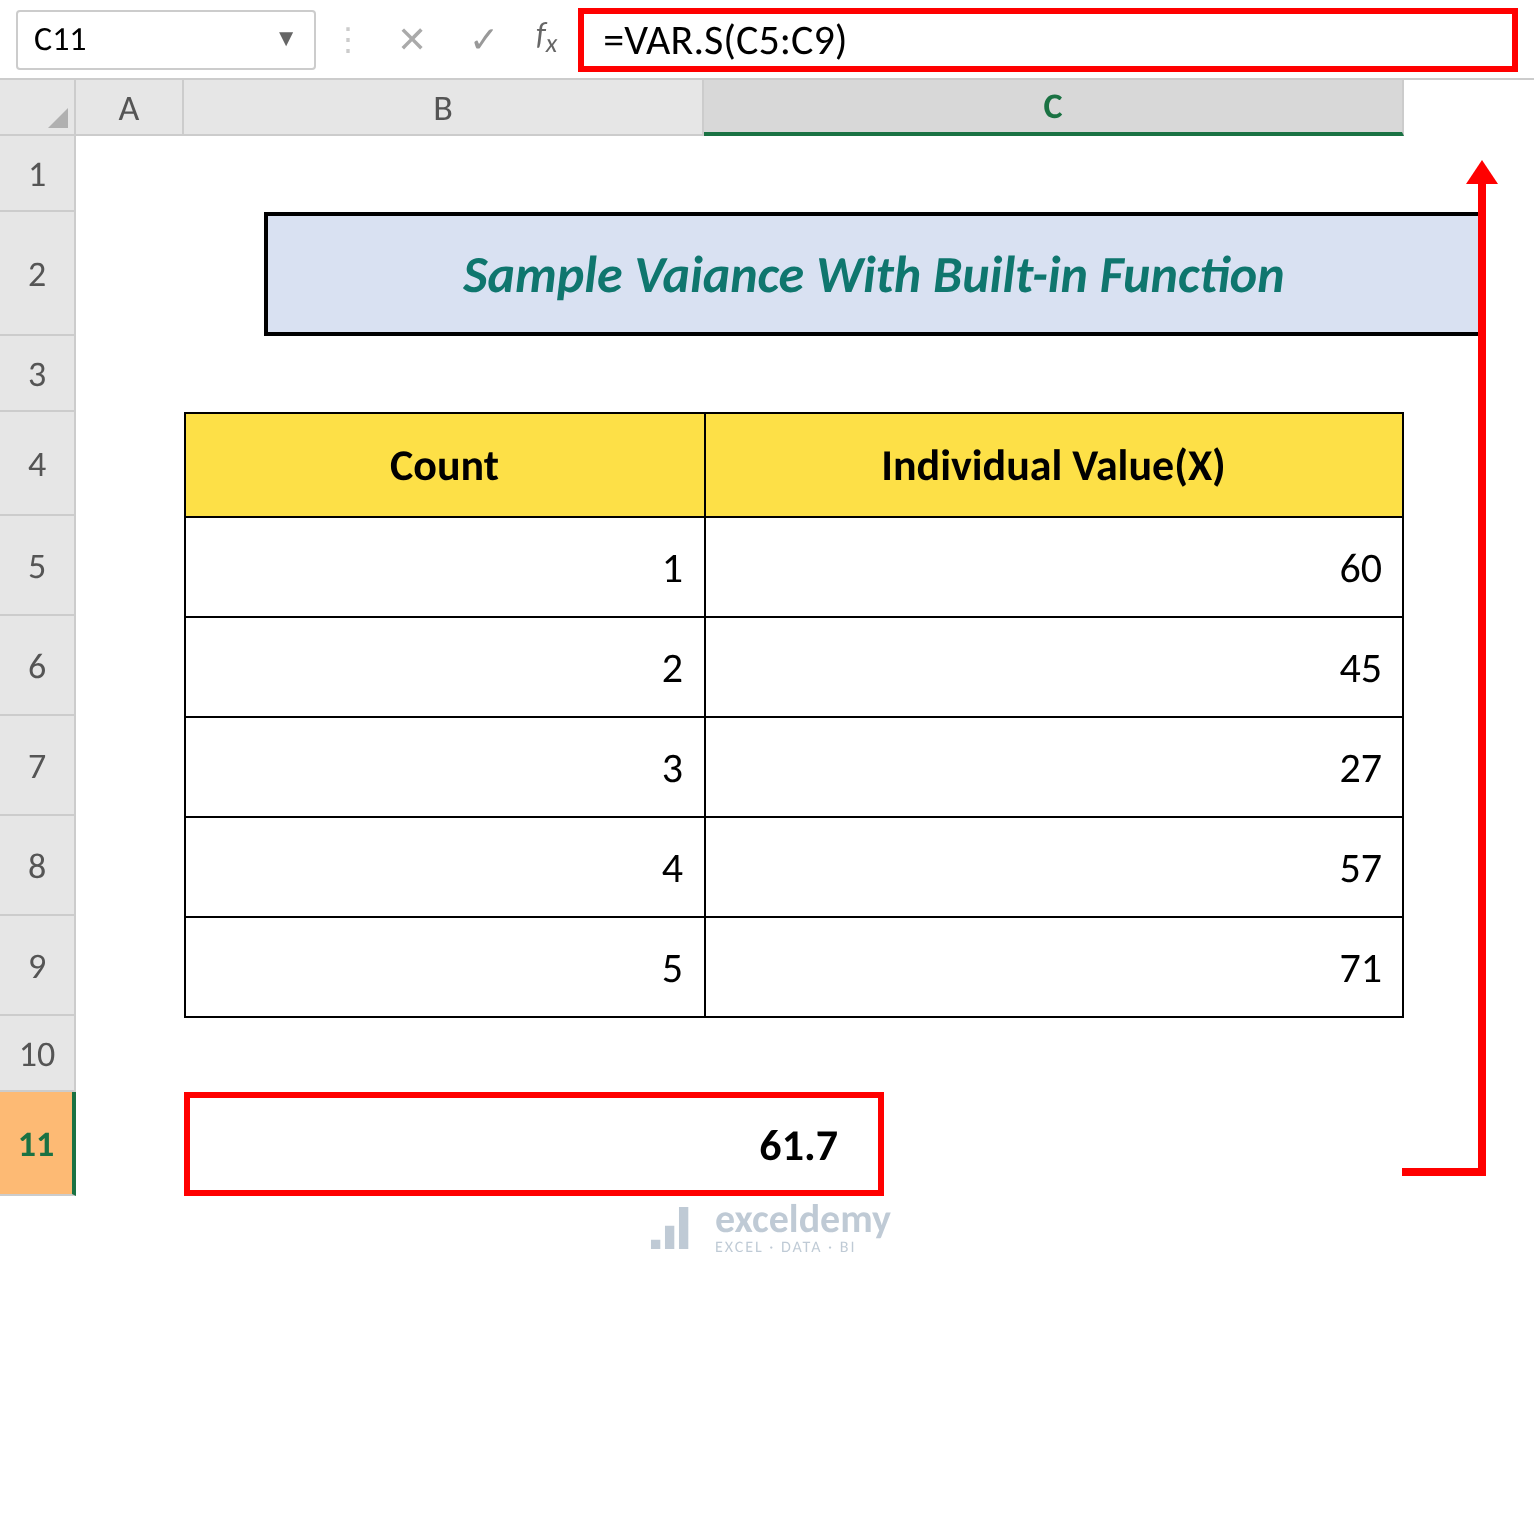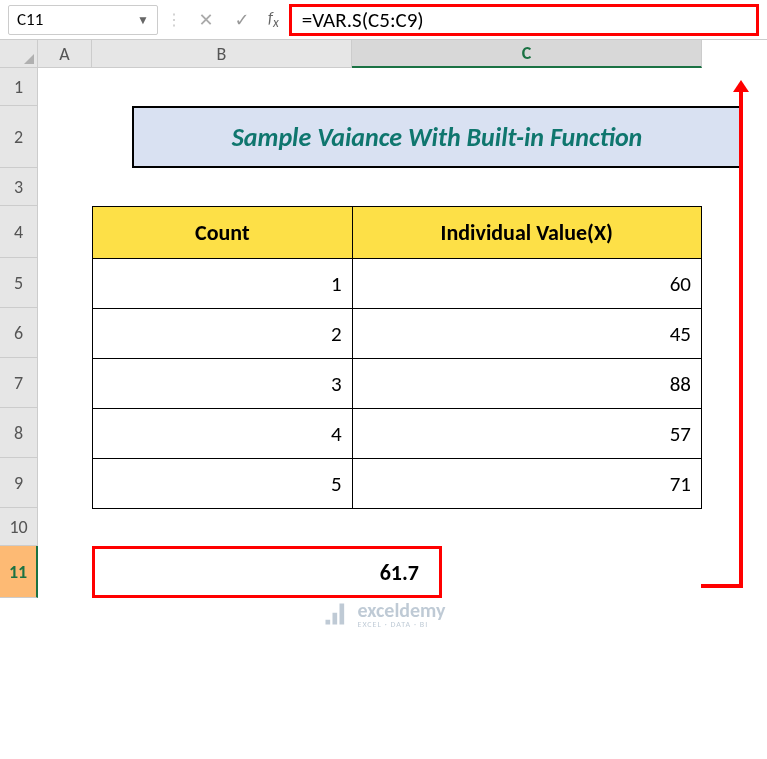--- a/index.html
+++ b/index.html
@@ -118,21 +118,21 @@
         <tr>
           <td>1</td>
           <td>60</td>
         </tr>
         <tr>
           <td>2</td>
           <td>45</td>
         </tr>
         <tr>
           <td>3</td>
-          <td>88</td>
+          <td>27</td>
         </tr>
         <tr>
           <td>4</td>
           <td>57</td>
         </tr>
         <tr>
           <td>5</td>
           <td>71</td>
         </tr>
       </tbody>

